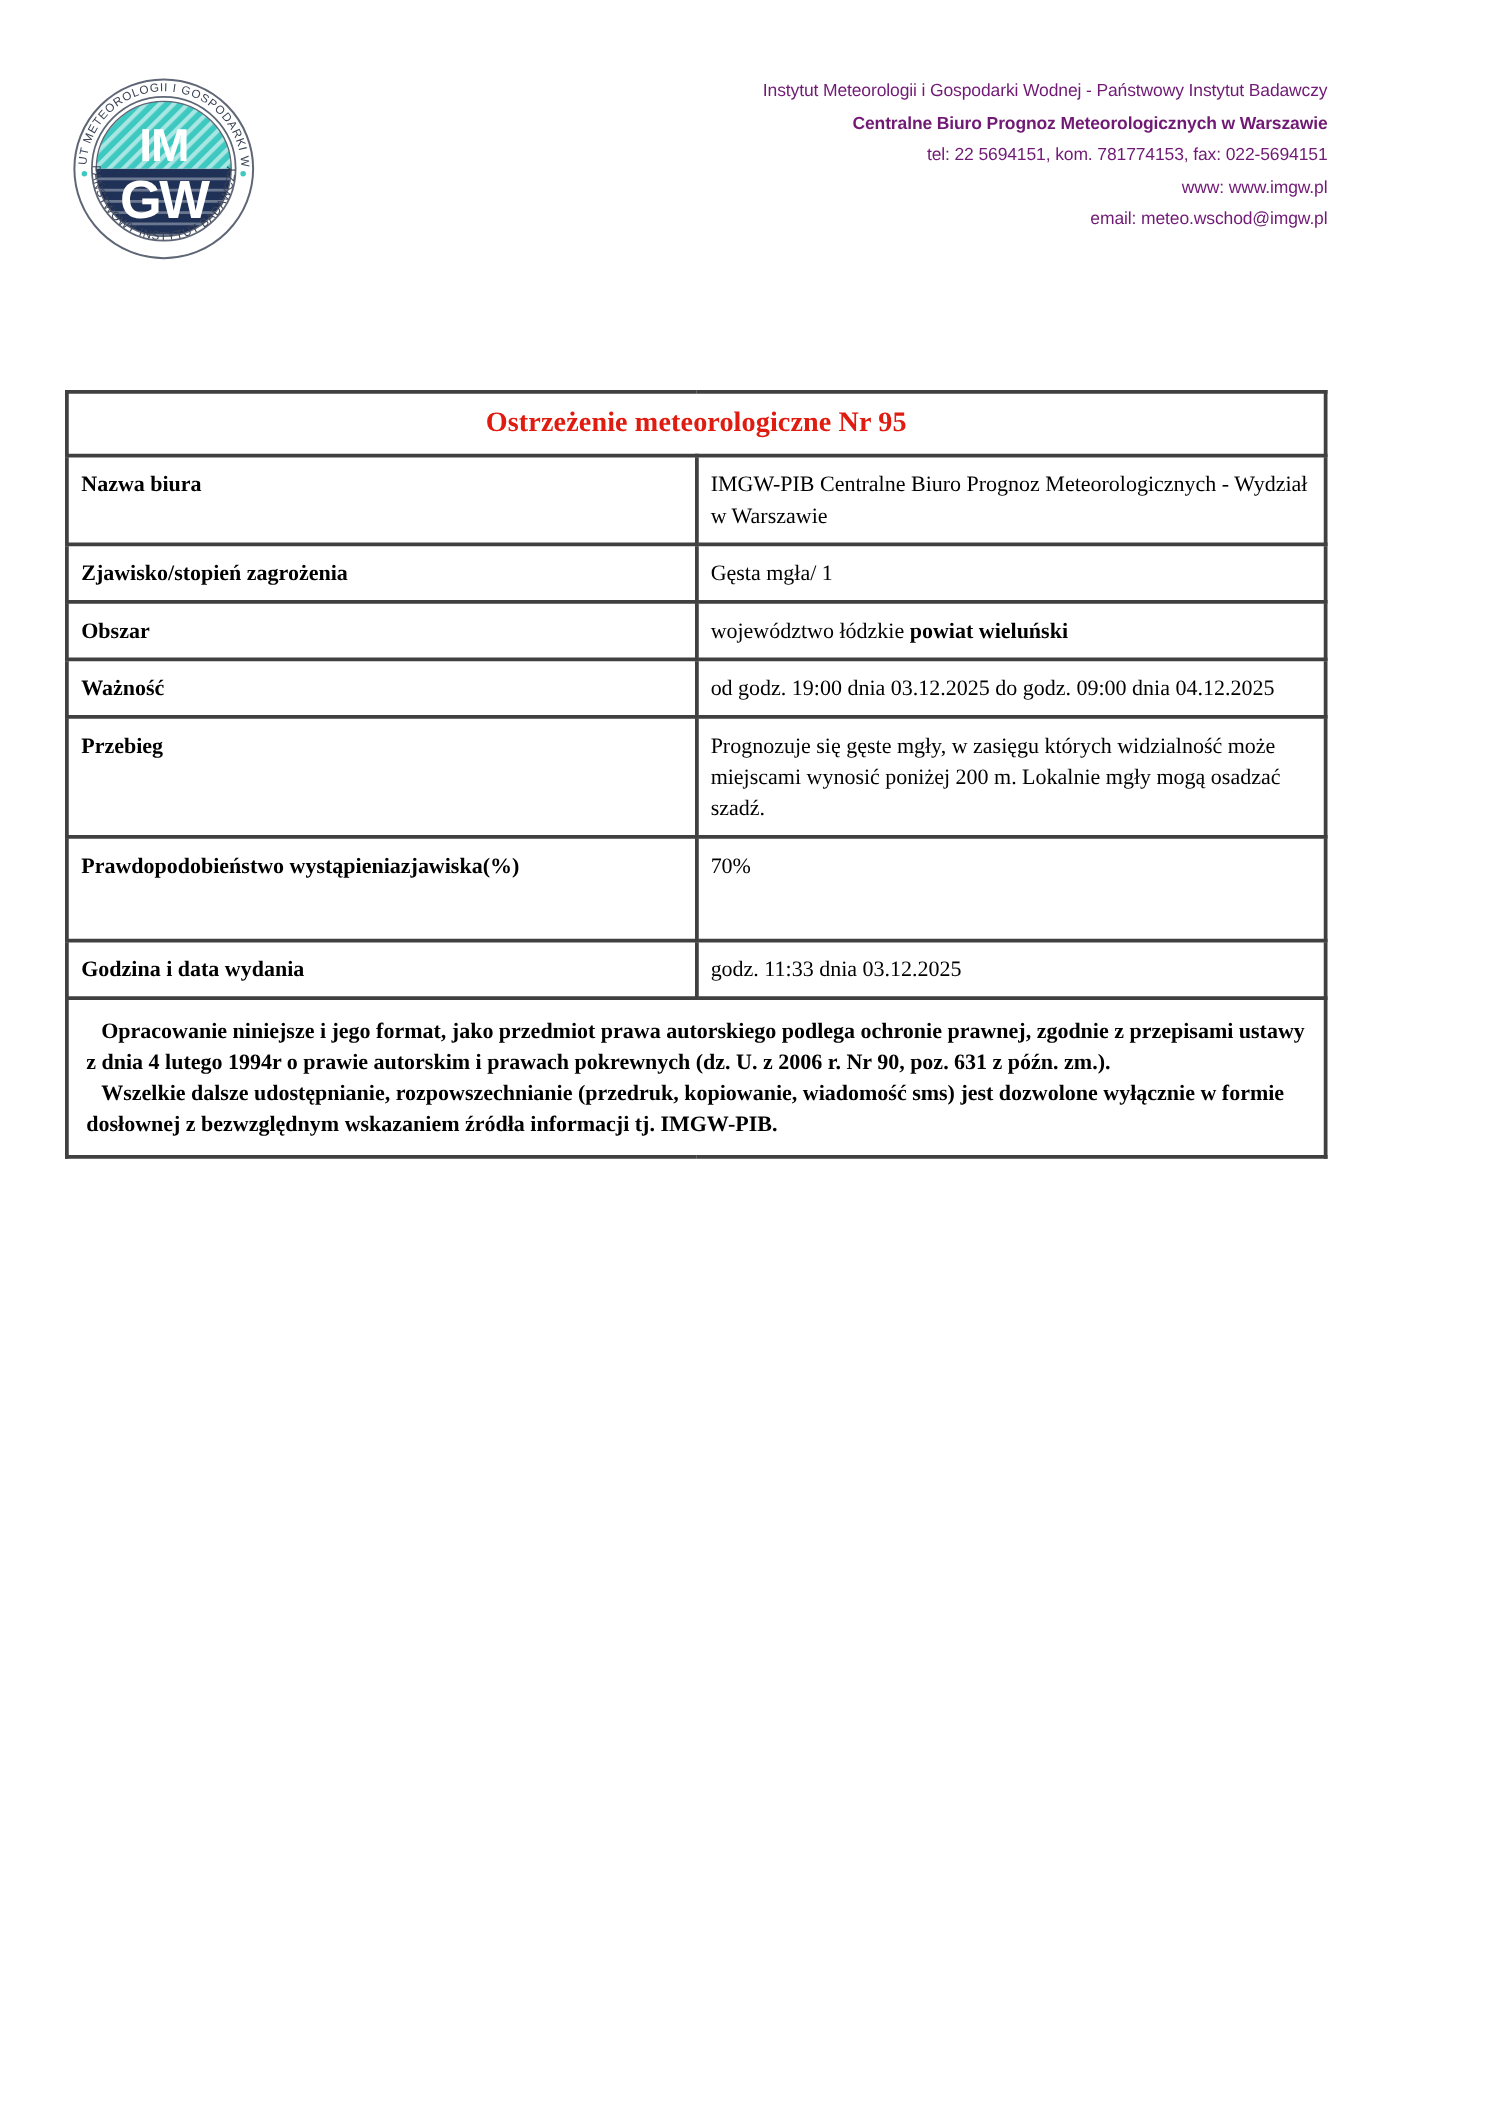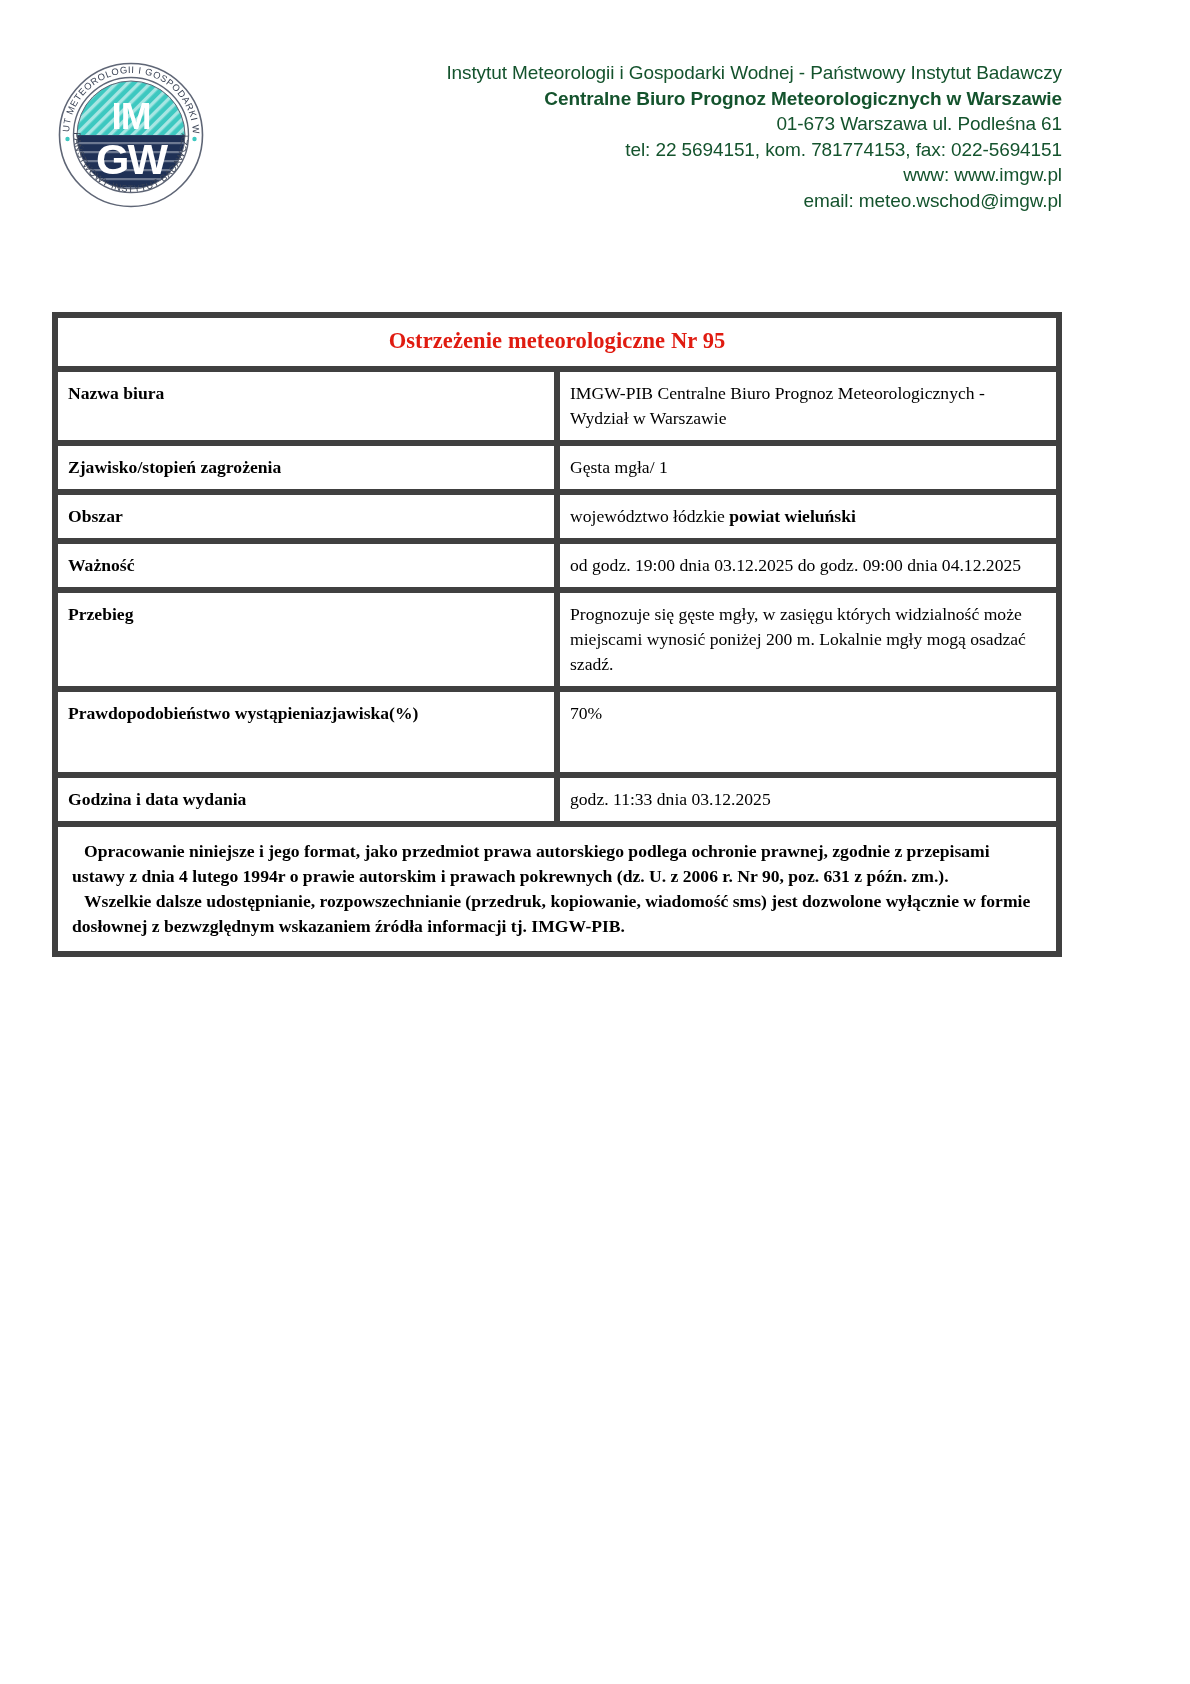--- a/index.html
+++ b/index.html
@@ -29,41 +29,41 @@
     top: 61px;
     width: 148px;
     height: 148px;
   }
   .header-text {
     position: absolute;
     right: 128px;
     top: 60px;
     width: 700px;
     text-align: right;
-    color: #14532d;
+    color: #701a75;
     font-family: "Liberation Sans", "DejaVu Sans", sans-serif;
-    font-size: 19px;
+    font-size: 14px;
     line-height: 25.5px;
     letter-spacing: -0.1px;
   }
   .header-text .bold {
     font-weight: bold;
   }
 
   
   .doc-table {
     position: absolute;
     left: 52px;
     top: 312px;
     width: 1010px;
     border-collapse: collapse;
     table-layout: fixed;
   }
   .doc-table td {
-    border: 6px solid #404040;
+    border: 3px solid #404040;
     vertical-align: top;
     padding: 9px 9px 9px 10px;
     font-size: 17.6px;
     line-height: 25px;
   }
   .title-cell {
     text-align: center;
     padding: 10px 0 11px 0 !important;
   }
   .doc-title {
@@ -140,21 +140,20 @@
       <circle cx="137.5" cy="78" r="2.2" fill="#3dc8c0"></circle>
 
       <text x="74" y="68" text-anchor="middle" font-family="'Liberation Sans','DejaVu Sans',sans-serif" font-size="37" font-weight="bold" fill="#ffffff" letter-spacing="-1">IM</text>
       <text x="74" y="113" text-anchor="middle" font-family="'Liberation Sans','DejaVu Sans',sans-serif" font-size="43" font-weight="bold" fill="#ffffff" letter-spacing="-2">GW</text>
     </svg>
   </div>
 
   <div class="header-text">
     <div>Instytut Meteorologii i Gospodarki Wodnej - Państwowy Instytut Badawczy</div>
     <div class="bold">Centralne Biuro Prognoz Meteorologicznych w Warszawie</div>
-    <div>01-673 Warszawa ul. Podleśna   61</div>
     <div>tel: 22 5694151, kom. 781774153, fax: 022-5694151</div>
     <div>www: www.imgw.pl</div>
     <div>email: meteo.wschod@imgw.pl</div>
   </div>
 </div>
 
 <table class="doc-table">
   <tbody>
     <tr>
       <td class="title-cell" colspan="2">

